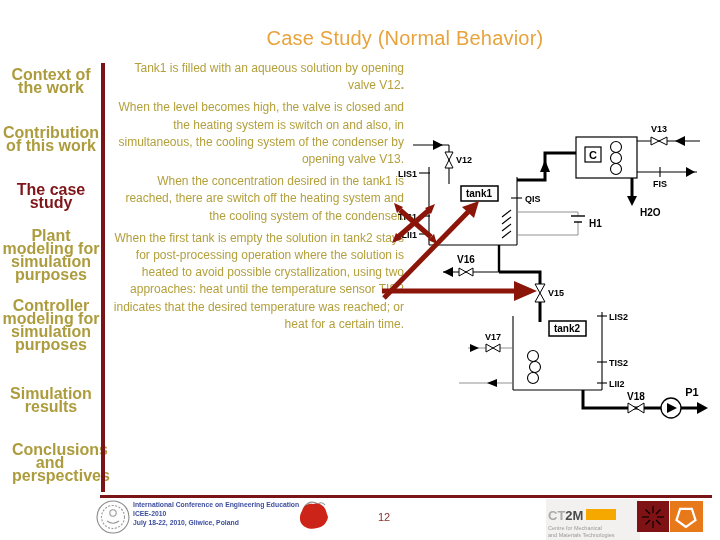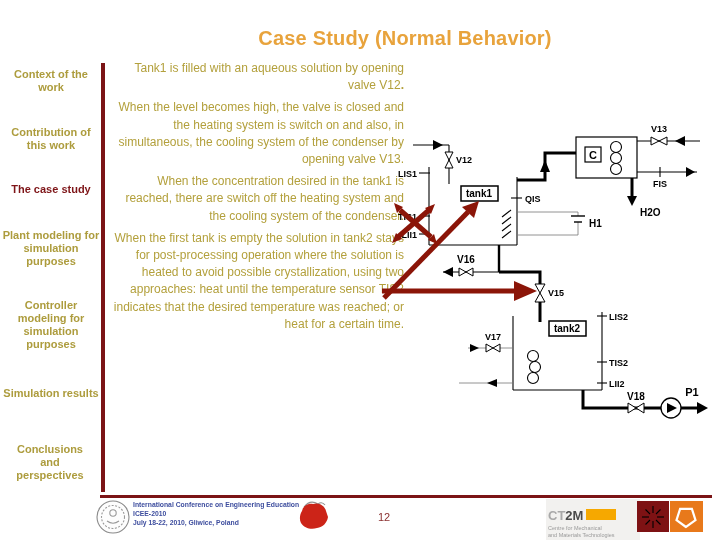--- a/index.html
+++ b/index.html
@@ -2,25 +2,25 @@
 <html><head>
 <meta charset="utf-8">
 <style>
   html,body{margin:0;padding:0;}
   body{
     width:720px;height:540px;position:relative;background:#ffffff;
     font-family:"Liberation Sans", sans-serif;overflow:hidden;
   }
   .slide-title{
     position:absolute;left:90px;top:27px;width:630px;text-align:center;
-    font-size:20px;font-weight:bold;color:#E8A33C;letter-spacing:.2px;
+    font-size:20px;font-weight:normal;color:#E8A33C;letter-spacing:.2px;
   }
   .sidebar-item{
     position:absolute;left:2px;width:98px;text-align:center;
-    font-size:11px;font-weight:bold;line-height:13px;color:#AD9C3D;
+    font-size:16px;font-weight:bold;line-height:13px;color:#AD9C3D;
   }
   .sidebar-item.active{color:#7E1518;}
   .sep-line{position:absolute;left:101px;top:63px;width:4px;height:429px;background:#7B1416;}
   .content{
     position:absolute;left:112px;top:60px;width:292px;
     font-size:12px;line-height:17.2px;color:#B3A03C;
   }
   .content p{margin:0 0 5px 0;text-align:right;}
   .content .highlight{
     color:#7E1518;font-weight:bold;font-size:13.5px;line-height:17.5px;margin:3px 0 7px 0;

